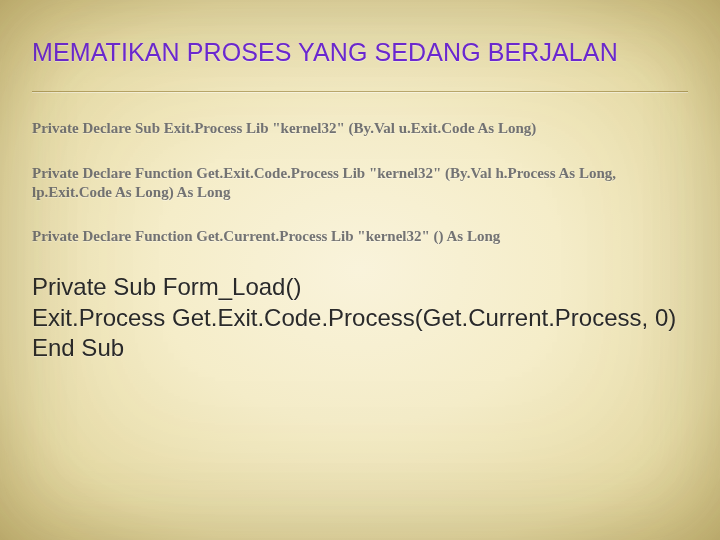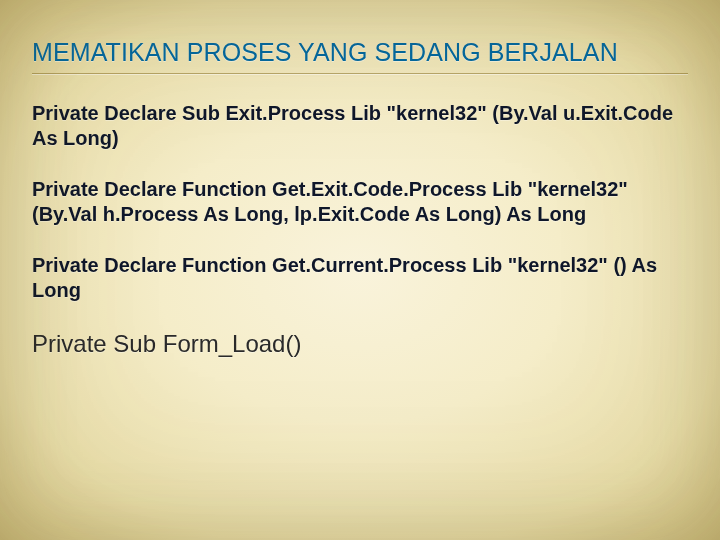--- a/index.html
+++ b/index.html
@@ -20,38 +20,39 @@
   body::before {
     content: "";
     position: absolute;
     inset: 0;
     pointer-events: none;
     box-shadow: inset 0 0 80px rgba(90,70,10,0.20), inset 0 0 180px rgba(90,70,10,0.12);
   }
   .title {
     font-size: 25px;
     font-weight: normal;
-    color: #0369a1;
+    color: #6d28d9;
     letter-spacing: 0.1px;
-    margin: 0 0 6px 0;
+    margin: 0 0 24px 0;
     text-shadow: 0 1px 0 rgba(255,255,255,0.45);
   }
   .title-underline {
     border: none;
     border-top: 1px solid rgba(140,115,40,0.55);
     border-bottom: 1px solid rgba(255,255,255,0.5);
     margin: 0 0 26px 0;
   }
   .decl {
-    font-size: 20px;
+    font-size: 15px;
     font-weight: bold;
-    color: #0f172a;
+    color: #737373;
     margin: 0 0 26px 0;
     line-height: 1.25;
     text-shadow: 0 1px 0 rgba(255,255,255,0.35);
+    font-family: Liberation Serif, serif;
   }
   .code {
     font-size: 24px;
     font-weight: normal;
     color: #2a2a2a;
     line-height: 1.28;
     text-shadow: 0 1px 0 rgba(255,255,255,0.35);
   }
   .code span { display: block; }
 </style>
@@ -60,13 +61,15 @@
 
 <h1 class="title">MEMATIKAN PROSES YANG SEDANG BERJALAN</h1>
 <hr class="title-underline">
 
 <p class="decl">Private Declare Sub Exit.Process Lib "kernel32" (By.Val u.Exit.Code As Long)</p>
 <p class="decl">Private Declare Function Get.Exit.Code.Process Lib "kernel32" (By.Val h.Process As Long, lp.Exit.Code As Long) As Long</p>
 <p class="decl">Private Declare Function Get.Current.Process Lib "kernel32" () As Long</p>
 
 <div class="code">
   <span>Private Sub Form_Load()</span>
+  <span>Exit.Process Get.Exit.Code.Process(Get.Current.Process, 0)</span>
+  <span>End Sub</span>
 </div>
 
 </body></html>

